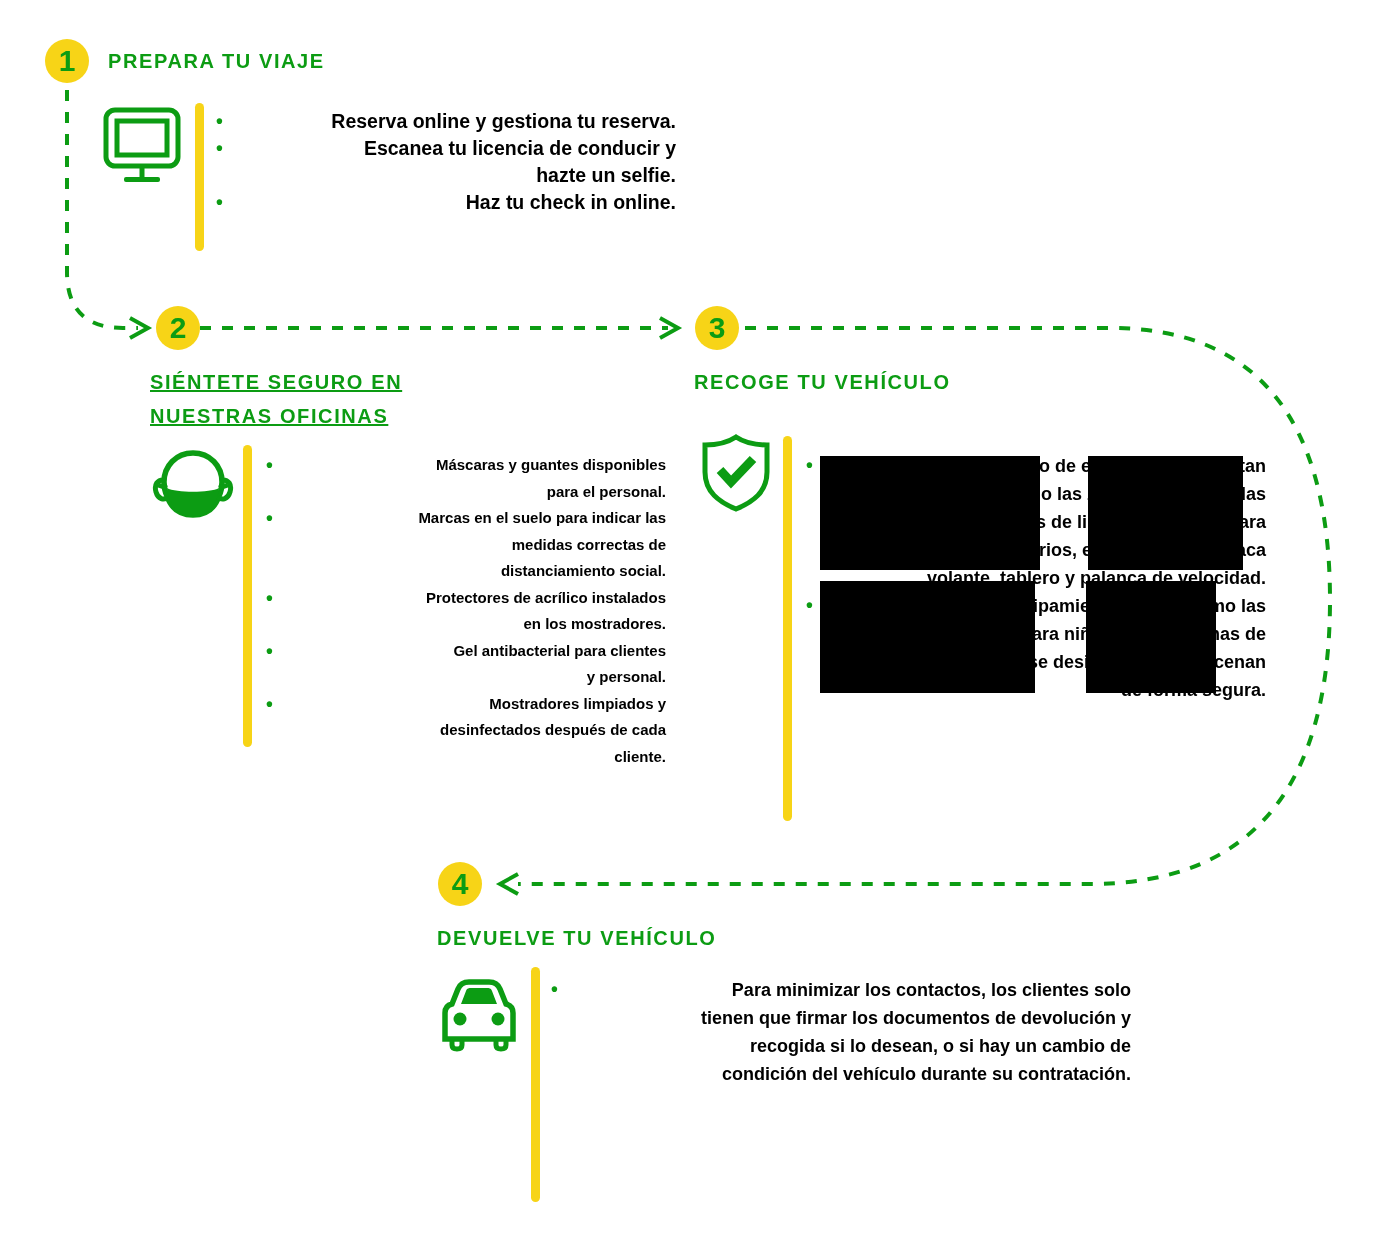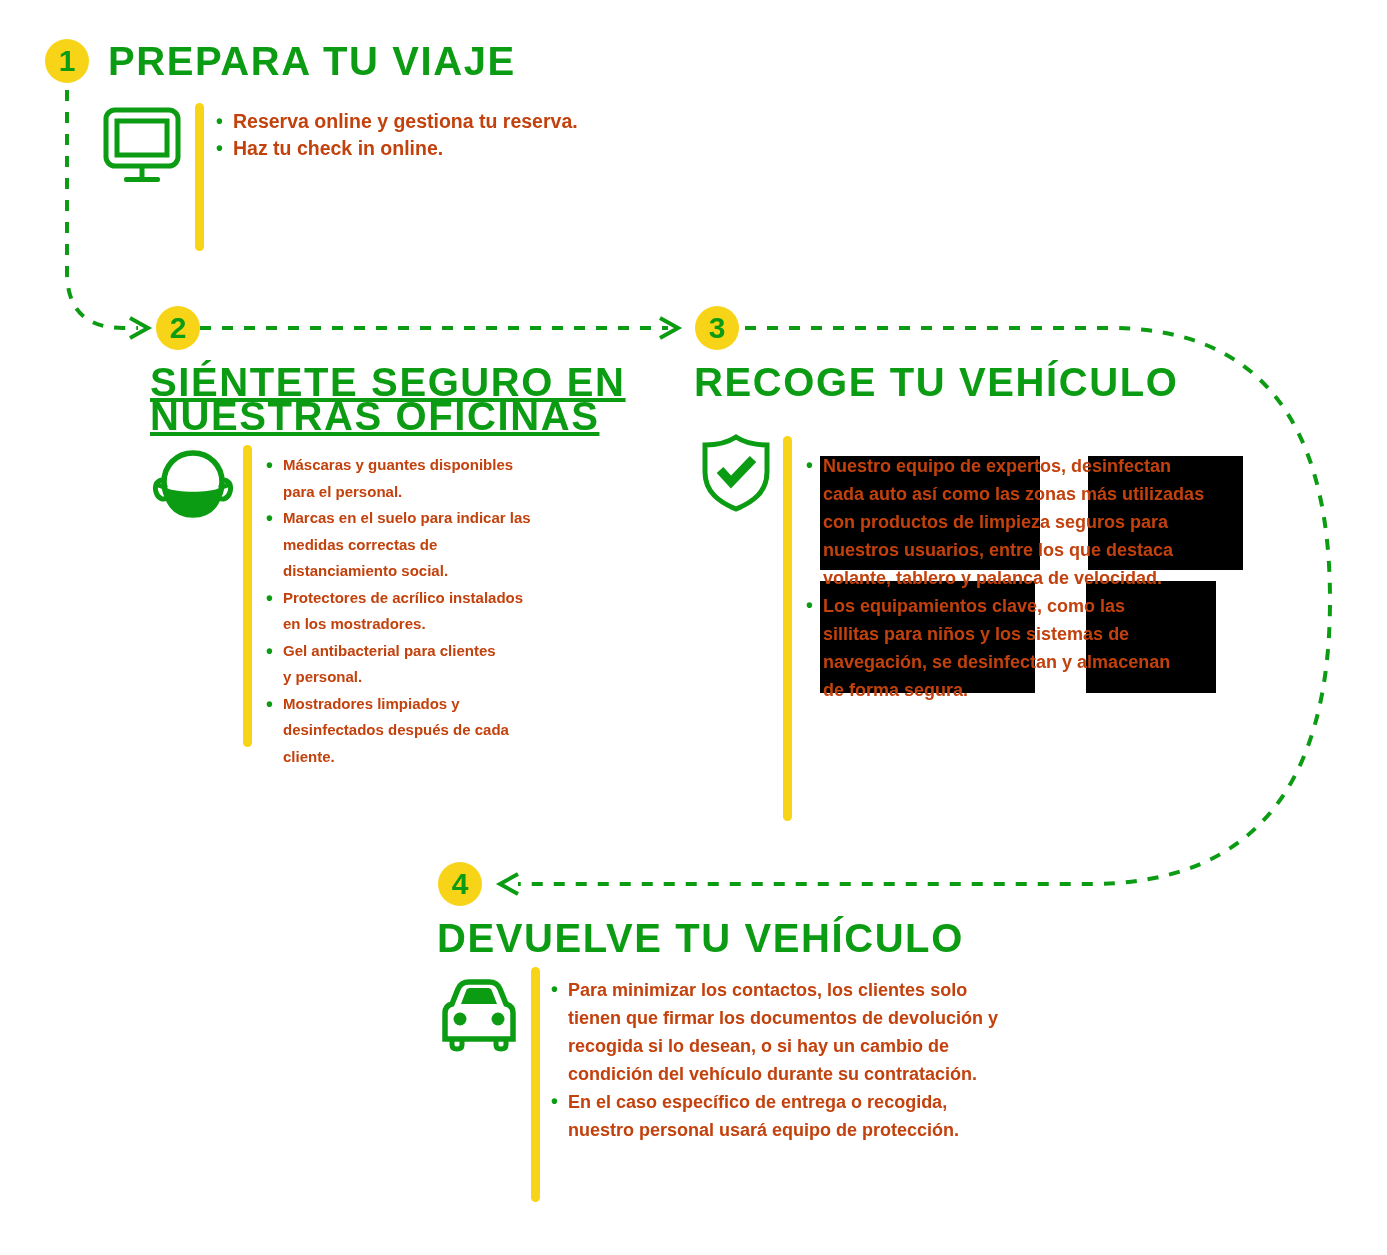--- a/index.html
+++ b/index.html
@@ -41,21 +41,21 @@
     line-height: 44px;
     text-align: center;
     z-index: 4;
     font-family: "Liberation Sans", sans-serif;
   }
 
   
   .title {
     position: absolute;
     color: #0C9C13;
-    font-size: 40px;
+    font-size: 20px;
     font-weight: bold;
     letter-spacing: 1.6px;
     line-height: 34px;
     white-space: pre-line;
     z-index: 3;
   }
 
   
   .vbar {
     position: absolute;
@@ -68,24 +68,25 @@
   
   .icon {
     position: absolute;
     z-index: 3;
   }
 
   
   .bullets {
     position: absolute;
     z-index: 3;
-    color: #c2410c;
+    color: #000000;
     font-size: 19.5px;
     font-weight: bold;
     line-height: 27px;
+    text-align: right;
   }
   .bullets .bullet-row {
     position: relative;
     padding-left: 17px;
     margin-bottom: 0px;
   }
   .bullets .bullet-row::before {
     content: "\2022";
     position: absolute;
     left: 0;
@@ -143,20 +144,24 @@
     </svg>
   </span>
 
   <div class="vbar" style="left:195px; top:103px; height:148px;"></div>
 
   <div class="bullets" style="left:216px; top:108px; width:460px;">
     <div class="bullet-row">
       <span class="bullet-text">Reserva online y gestiona tu reserva.</span>
     </div>
     <div class="bullet-row">
+      <span class="bullet-text">Escanea tu licencia de conducir y
+hazte un selfie.</span>
+    </div>
+    <div class="bullet-row">
       <span class="bullet-text">Haz tu check in online.</span>
     </div>
   </div>
 
   <div class="badge" style="left:156px; top:306px;">2</div>
 
   <div class="title" style="left:150px; top:365px;text-decoration:underline;">SIÉNTETE SEGURO EN
 NUESTRAS OFICINAS</div>
 
   <span class="icon" style="left:152px; top:447px;">
@@ -257,19 +262,15 @@
 
   <div class="vbar" style="left:531px; top:967px; height:235px;"></div>
 
   <div class="bullets wide" style="left:551px; top:976px; width:580px;">
     <div class="bullet-row">
       <span class="bullet-text">Para minimizar los contactos, los clientes solo
 tienen que firmar los documentos de devolución y
 recogida si lo desean, o si hay un cambio de
 condición del vehículo durante su contratación.</span>
     </div>
-    <div class="bullet-row">
-      <span class="bullet-text">En el caso específico de entrega o recogida,
-nuestro personal usará equipo de protección.</span>
-    </div>
   </div>
 
 </div>
 
 </body></html>

